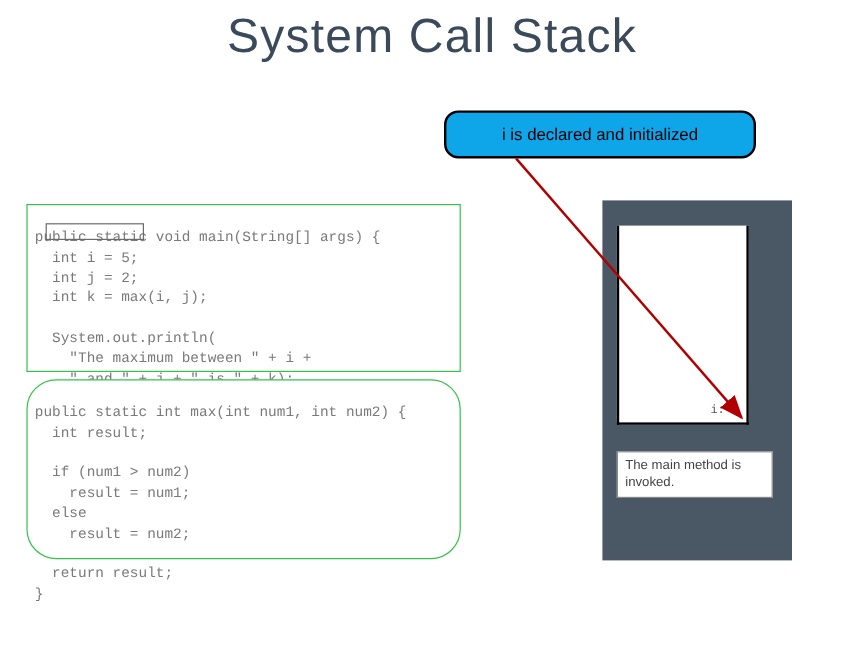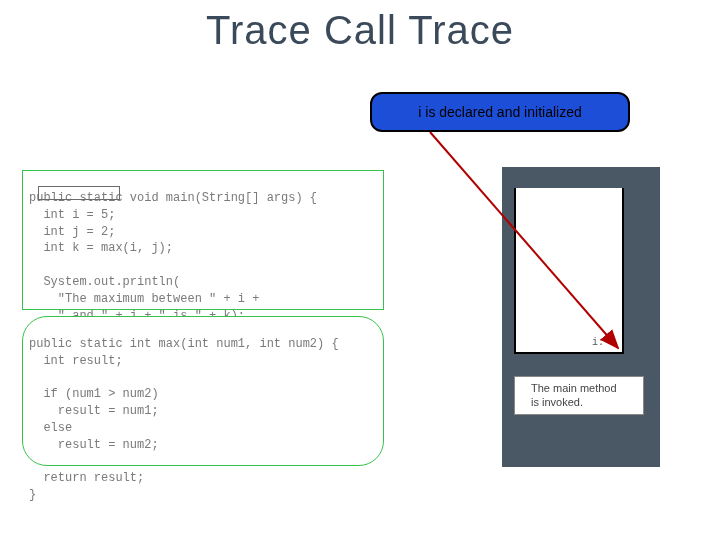--- a/index.html
+++ b/index.html
@@ -25,21 +25,21 @@
     letter-spacing: 1px;
   }
   .bubble {
     position: absolute;
     top: 92px;
     left: 370px;
     width: 260px;
     height: 40px;
     border: 2px solid #000;
     border-radius: 12px;
-    background: #1d4ed8;
+    background: #0ea5e9;
     display: flex;
     align-items: center;
     justify-content: center;
     font-size: 14px;
   }
   .code-box {
     position: absolute;
     border: 1px solid #35c24a;
     background: #fff;
     font-family: "Courier New", monospace;
@@ -102,36 +102,36 @@
   }
   .caption {
     position: absolute;
     top: 376px;
     left: 514px;
     width: 130px;
     background: #fff;
     border: 1px solid #888;
     font-size: 11px;
     color: #444;
-    padding: 4px 16px;
+    padding: 4px 6px;
     line-height: 1.3;
   }
   svg.arrow {
     position: absolute;
     top: 0;
     left: 0;
     width: 720px;
     height: 540px;
     pointer-events: none;
   }
 </style>
 </head>
 <body>
 
-<div class="title">Trace Call Trace</div>
+<div class="title">System Call Stack</div>
 
 <div class="bubble">
   <span>i is declared and initialized</span>
 </div>
 
 <div class="code-box a">public static void main(String[] args) {
   int i = 5;
   int j = 2;
   int k = max(i, j);
 

